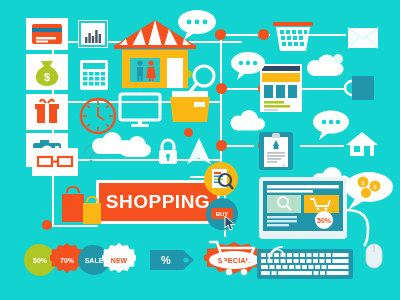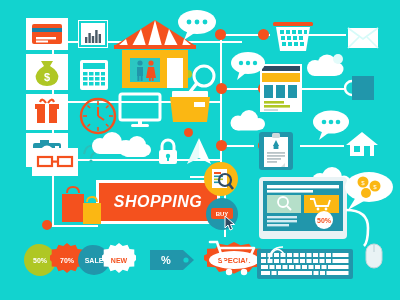--- a/index.html
+++ b/index.html
@@ -15,23 +15,22 @@
   .line{position:absolute;background:#ffffff;}
   .dot{position:absolute;border-radius:50%;background:#f4511e;}
   
   #shopping-banner{
     left:96px;top:180px;width:124px;height:44px;
     background:#f4511e;border:3px solid #ffffff;
     display:flex;align-items:center;justify-content:center;
     box-sizing:border-box;
   }
   #shopping-banner span{
-    color:#ffffff;font-weight:bold;font-size:16px;letter-spacing:0.5px;
+    color:#ffffff;font-weight:bold;font-size:19px;letter-spacing:0.5px;
     font-family:"Liberation Sans", sans-serif;
-    font-style:italic;
   }
   
   .badge-text{
     position:absolute;left:0;top:0;width:100%;height:100%;
     display:flex;align-items:center;justify-content:center;
     font-size:7px;font-weight:bold;color:#ffffff;
     font-family:"Liberation Sans", sans-serif;
   }
   .starburst{
     clip-path:polygon(50% 0%,61% 9%,75% 5%,81% 18%,95% 19%,95% 33%,

